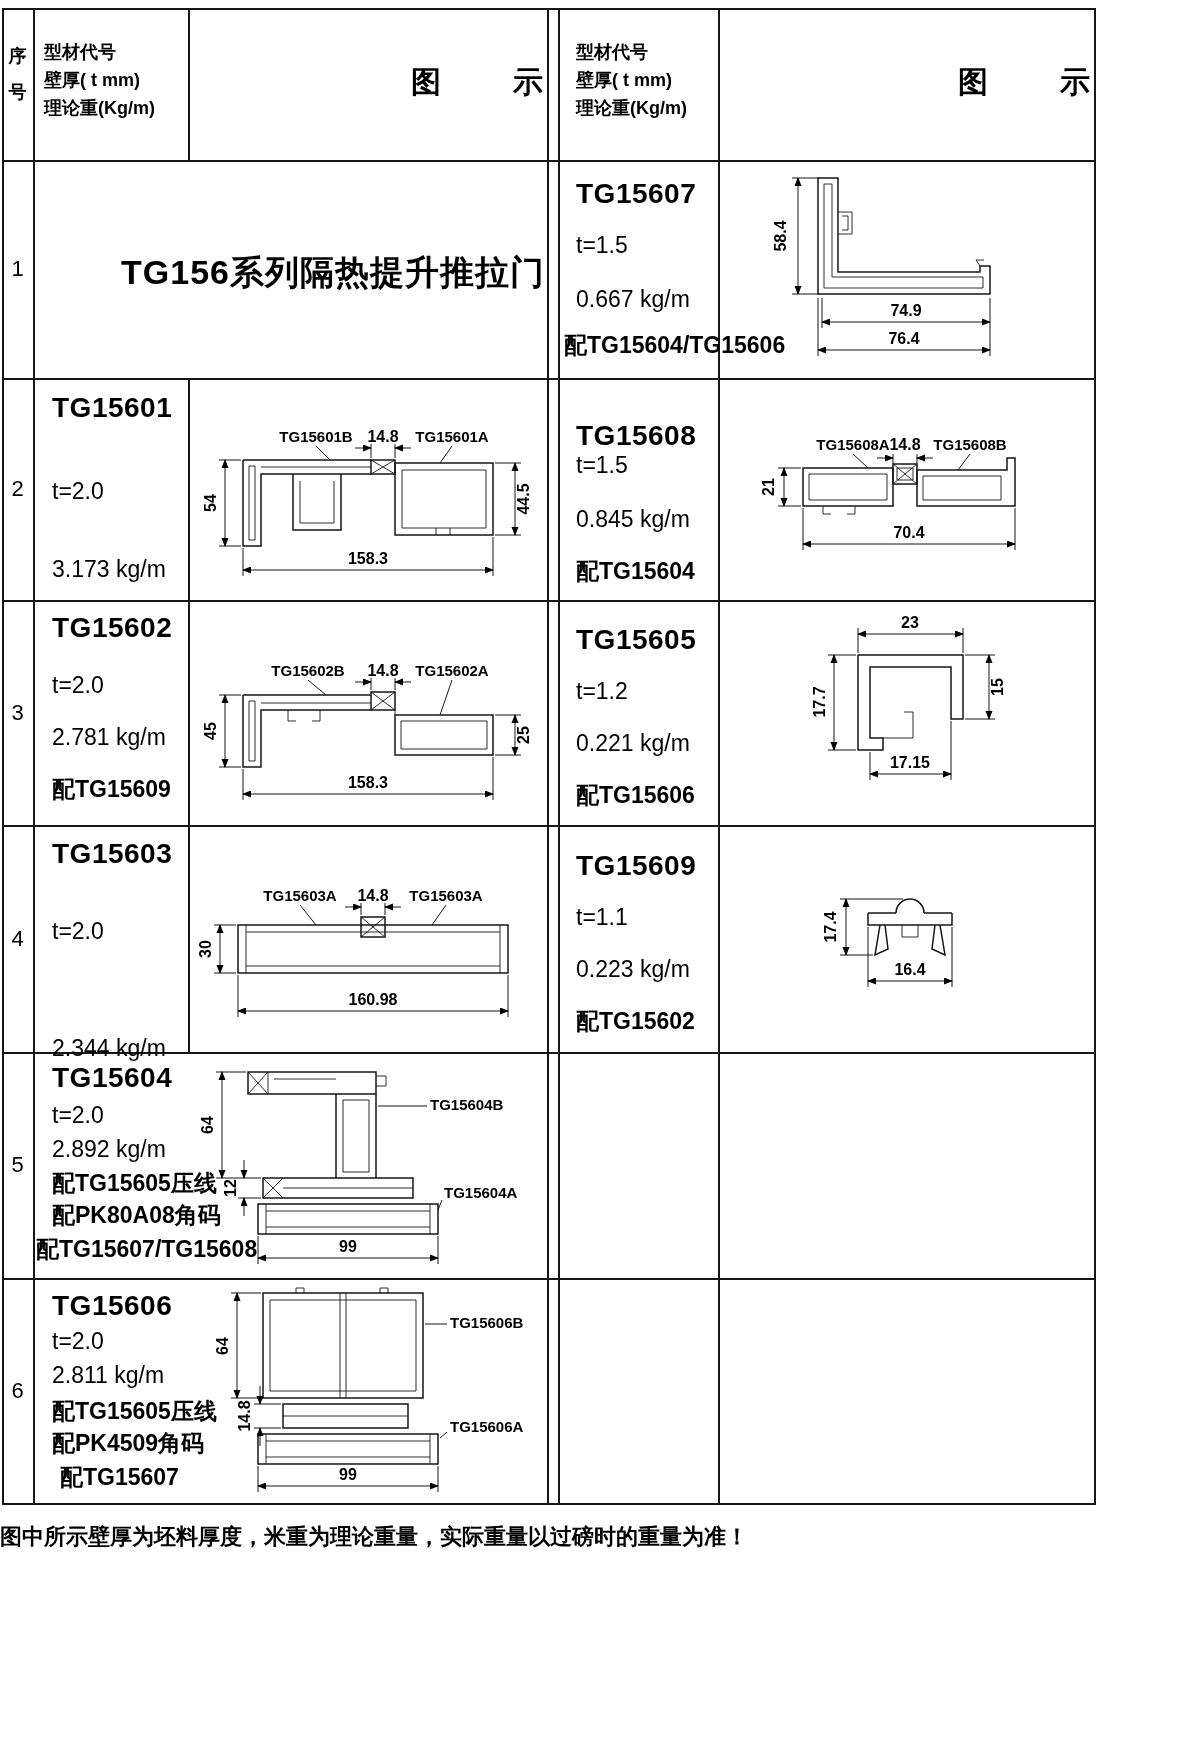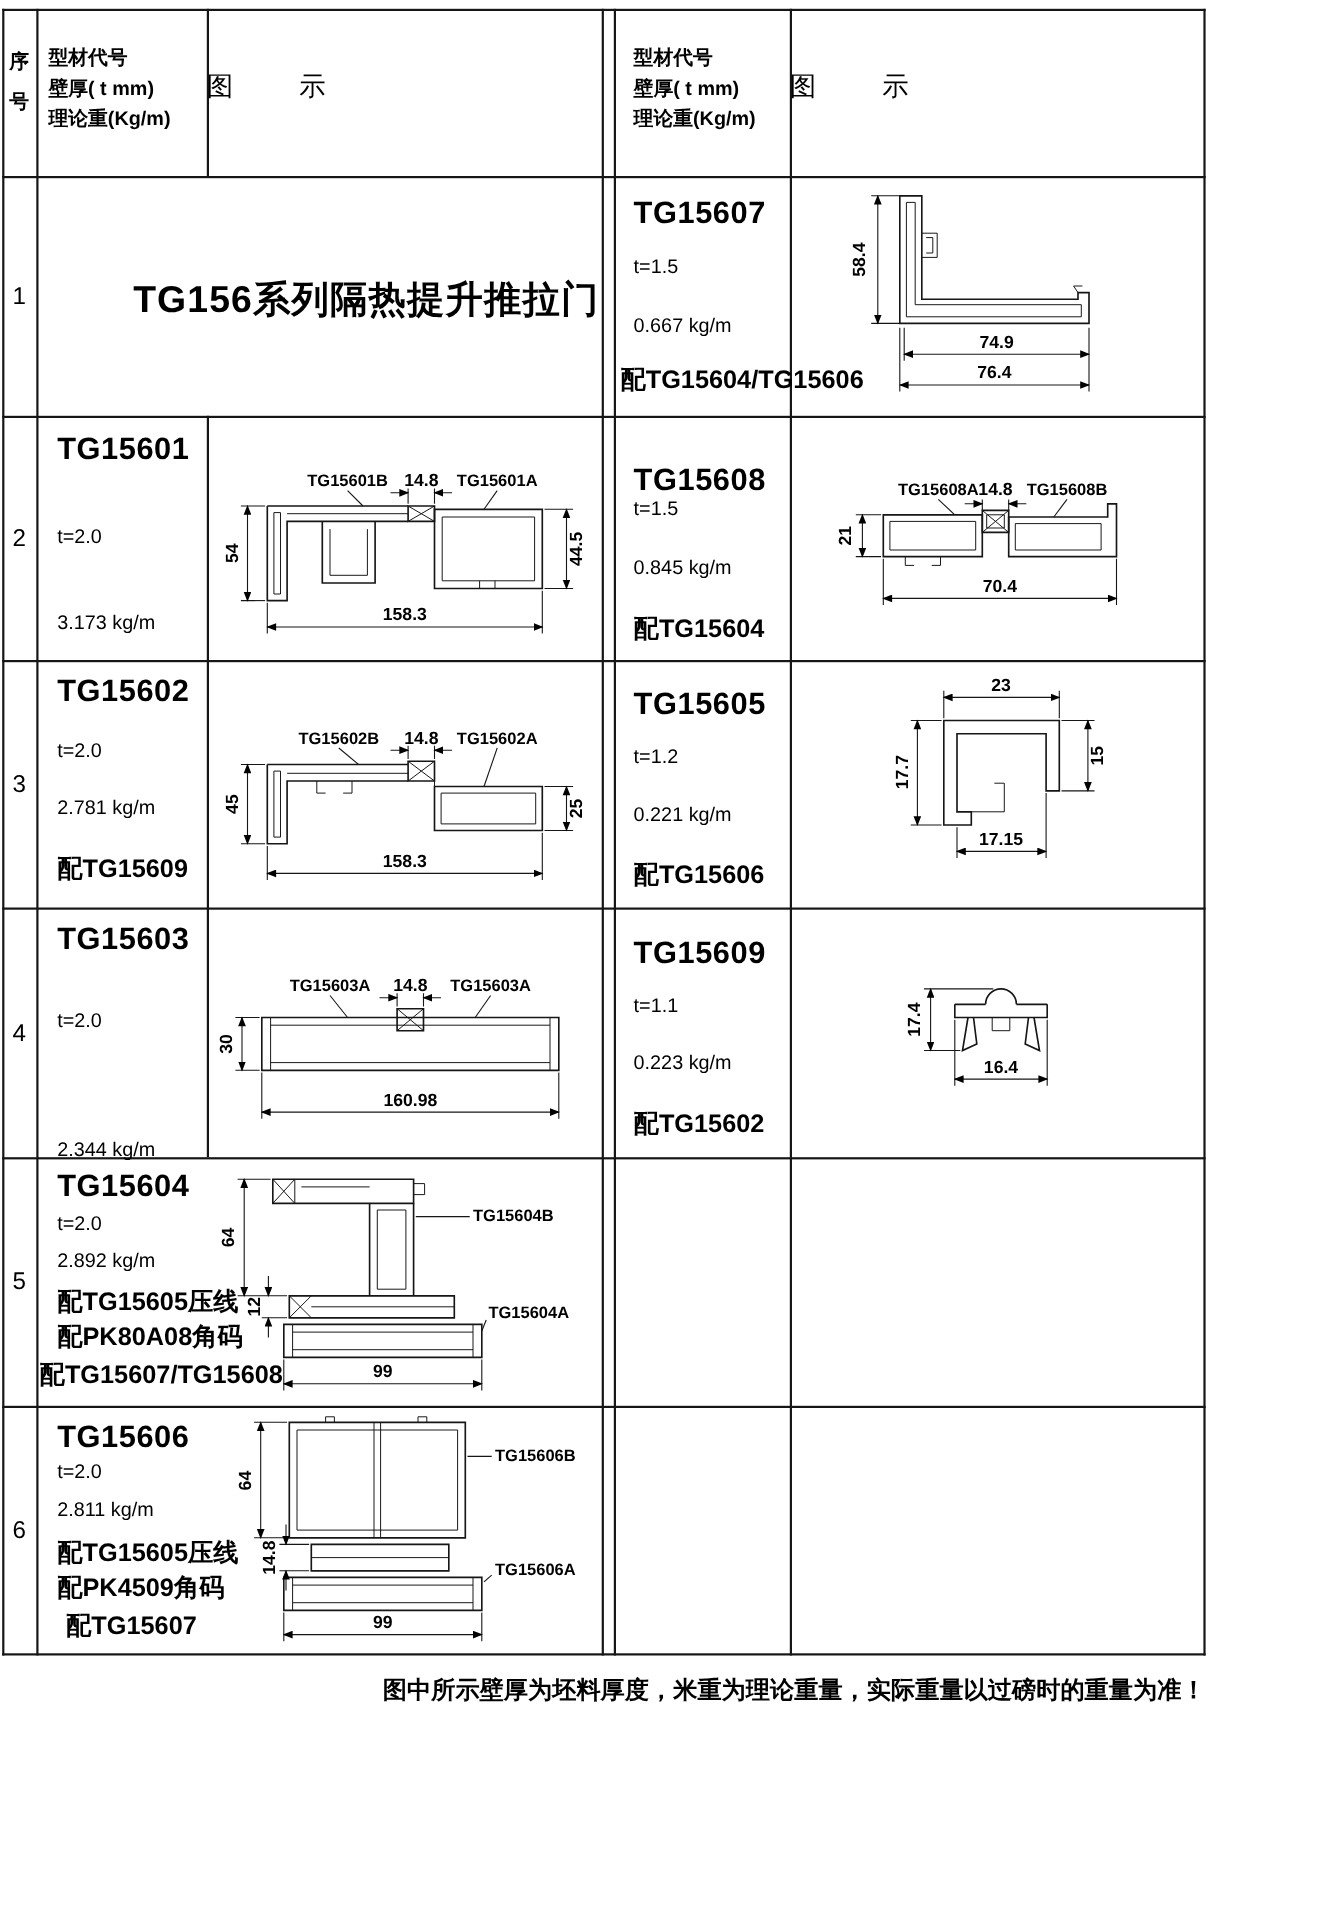--- a/index.html
+++ b/index.html
@@ -3,27 +3,27 @@
 <meta charset="utf-8">
 <style>
   *{margin:0;padding:0;box-sizing:border-box}
   html,body{width:1200px;height:1740px}
   body{position:relative;background:#fff;color:#000;font-family:"Liberation Sans","DejaVu Sans",sans-serif}
   .hl,.vl{position:absolute;background:#161616}
   .hl{height:2px}
   .vl{width:2px}
   .txt{position:absolute;white-space:nowrap;line-height:1.15}
   .code{font-size:28px;font-weight:700;letter-spacing:.5px}
-  .prop{font-size:18px}
+  .prop{font-size:23px}
   .note{font-size:23px;font-weight:600}
   .num-cell{position:absolute;width:31px;text-align:center;font-size:22px}
   .hdr-small{font-size:18px;font-weight:600}
-  .hdr-big{position:absolute;text-align:left;font-size:24px;font-weight:400;letter-spacing:4px}
+  .hdr-big{position:absolute;text-align:right;font-size:30px;font-weight:700;letter-spacing:4px}
   .title{position:absolute;text-align:right;font-size:34px;font-weight:700;letter-spacing:1px}
-  .footer{position:absolute;text-align:right;font-size:22px;font-weight:700}
+  .footer{position:absolute;text-align:left;font-size:22px;font-weight:700}
   svg.drawing{position:absolute}
   svg .p{stroke:#161616;stroke-width:1.5;fill:none;stroke-linejoin:miter}
   svg .pi{stroke:#161616;stroke-width:.9;fill:none}
   svg .d{stroke:#161616;stroke-width:1;fill:none}
   svg text{font-size:16px;font-weight:700;fill:#000;font-family:"Liberation Sans","DejaVu Sans",sans-serif}
   svg text.lbl{font-size:15px}
 </style>
 </head>
 <body>
 

